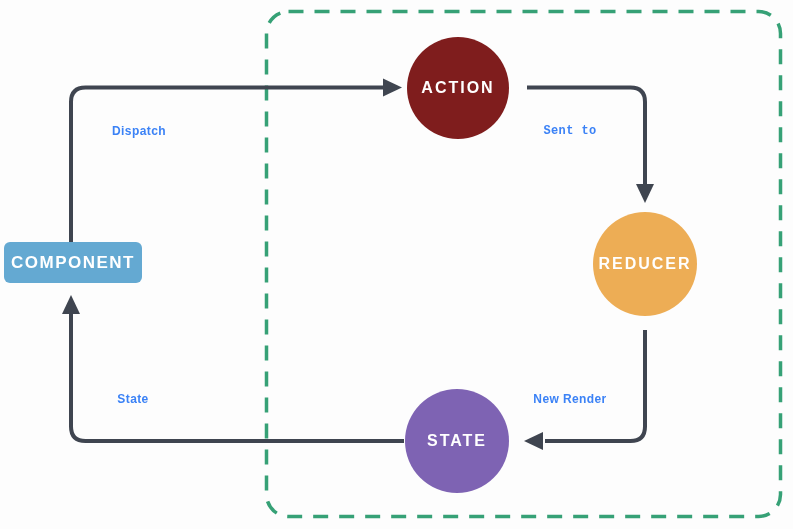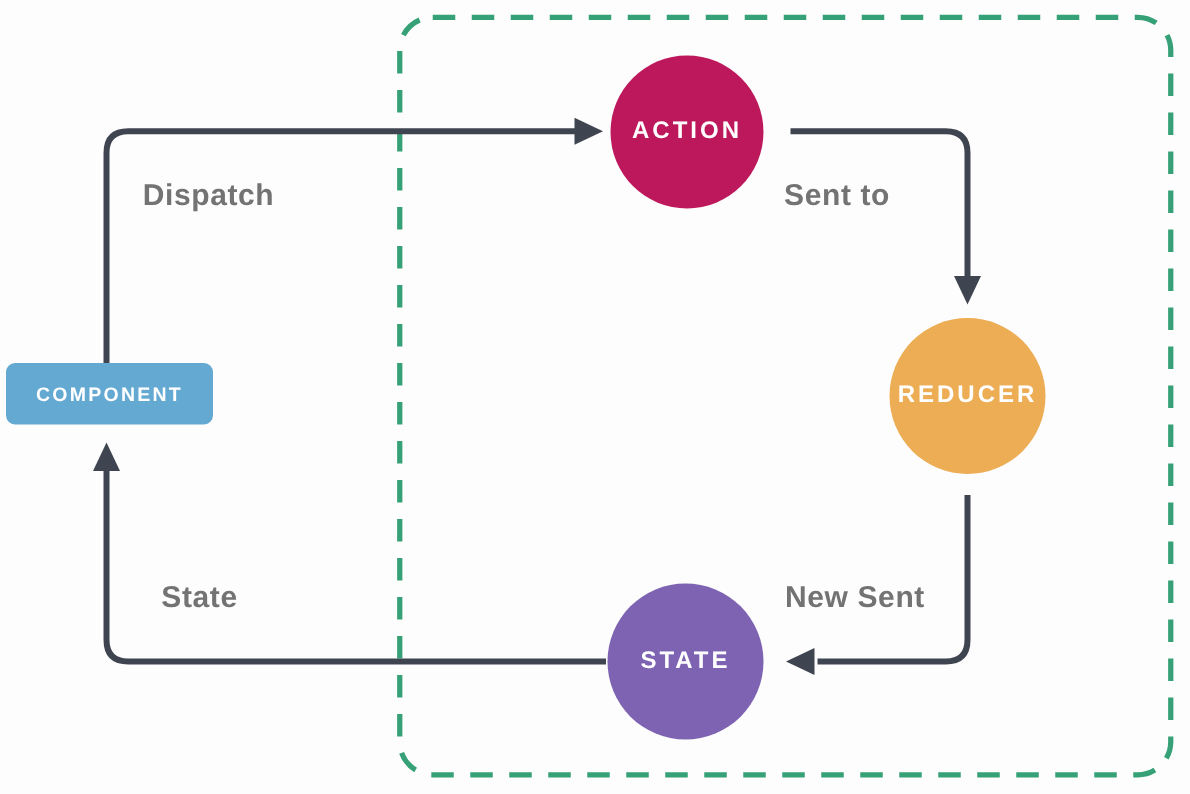--- a/index.html
+++ b/index.html
@@ -38,44 +38,44 @@
   .node-rect {
     position: absolute;
     left: 4px; top: 242px;
     width: 138px; height: 41px;
     border-radius: 6px;
     display: flex;
     align-items: center;
     justify-content: center;
     color: #ffffff;
     font-weight: 700;
-    font-size: 13px;
+    font-size: 17px;
     letter-spacing: 1.5px;
   }
   .store-label {
     position: absolute;
     left: 355px; top: 268px;
     transform: translate(-50%, -50%);
     color: #5fba86;
     font-weight: 700;
     font-size: 28px;
     letter-spacing: 3px;
     white-space: nowrap;
   }
   .edge-label {
     position: absolute;
     transform: translate(-50%, -50%);
-    color: #737373;
+    color: #3b82f6;
     font-weight: 700;
-    font-size: 20px;
+    font-size: 12px;
     letter-spacing: 0.4px;
     white-space: nowrap;
   }
   .edge-label.dispatch  { left: 139px; top: 131px; }
-  .edge-label.sent-to   { left: 558px; top: 131px; }
+  .edge-label.sent-to   { left: 570px; top: 131px; font-family: Liberation Mono, monospace; }
   .edge-label.new-state { left: 570px; top: 399px; }
   .edge-label.render    { left: 133px; top: 399px; }
 </style>
 </head>
 <body>
 
 <div class="canvas">
 
   <svg class="arrow-layer" viewBox="0 0 793 529" xmlns="http://www.w3.org/2000/svg">
 
@@ -99,31 +99,31 @@
     <g>
       <path d="M 404 441 L 85.5 441 Q 71 441 71 426.5 L 71 312" fill="none" stroke-width="4" stroke="#3f4550"></path>
       <polygon points="62,314 80,314 71,295" fill="#3f4550"></polygon>
     </g>
   </svg>
 
   <div class="node-rect" style="background-color: rgb(100, 169, 210);">
     <span>COMPONENT</span>
   </div>
 
-  <div class="node-circle action" style="background-color: #be185d;">
+  <div class="node-circle action" style="background-color: #7f1d1d;">
     <span>ACTION</span>
   </div>
 
   <div class="node-circle state" style="background-color: rgb(126, 99, 179);">
     <span>STATE</span>
   </div>
 
   <div class="node-circle reducer" style="background-color: rgb(237, 173, 85);">
     <span>REDUCER</span>
   </div>
 
 
   <div class="edge-label dispatch">Dispatch</div>
   <div class="edge-label sent-to">Sent to</div>
-  <div class="edge-label new-state">New Sent</div>
+  <div class="edge-label new-state">New Render</div>
   <div class="edge-label render">State</div>
 
 </div>
 
 </body></html>

